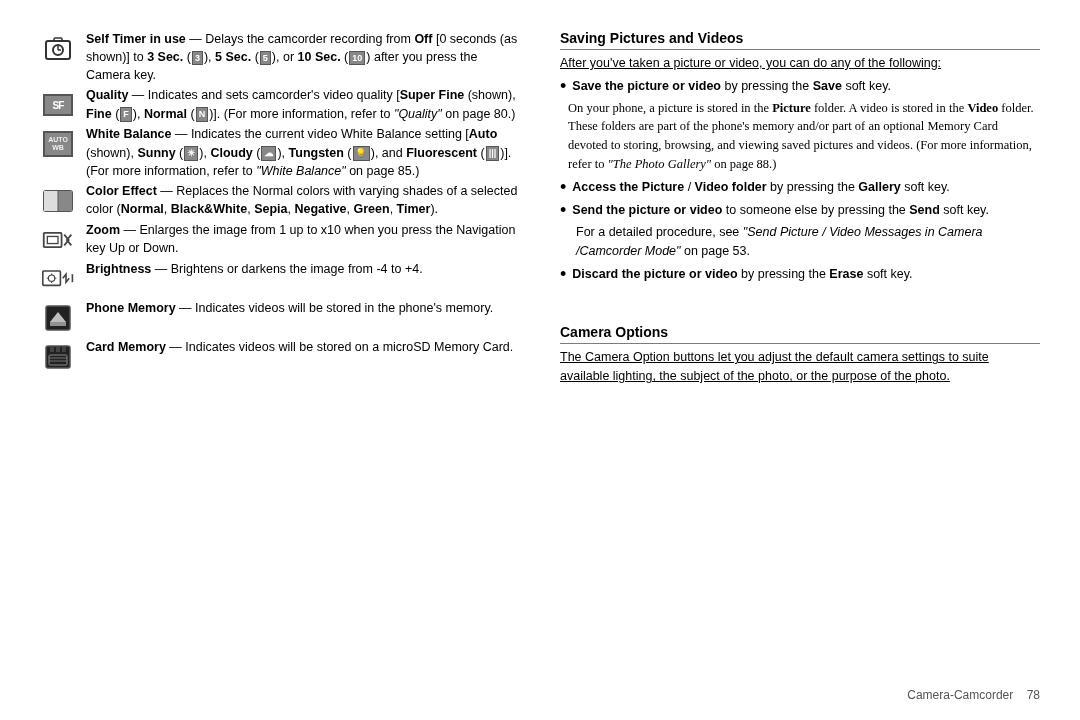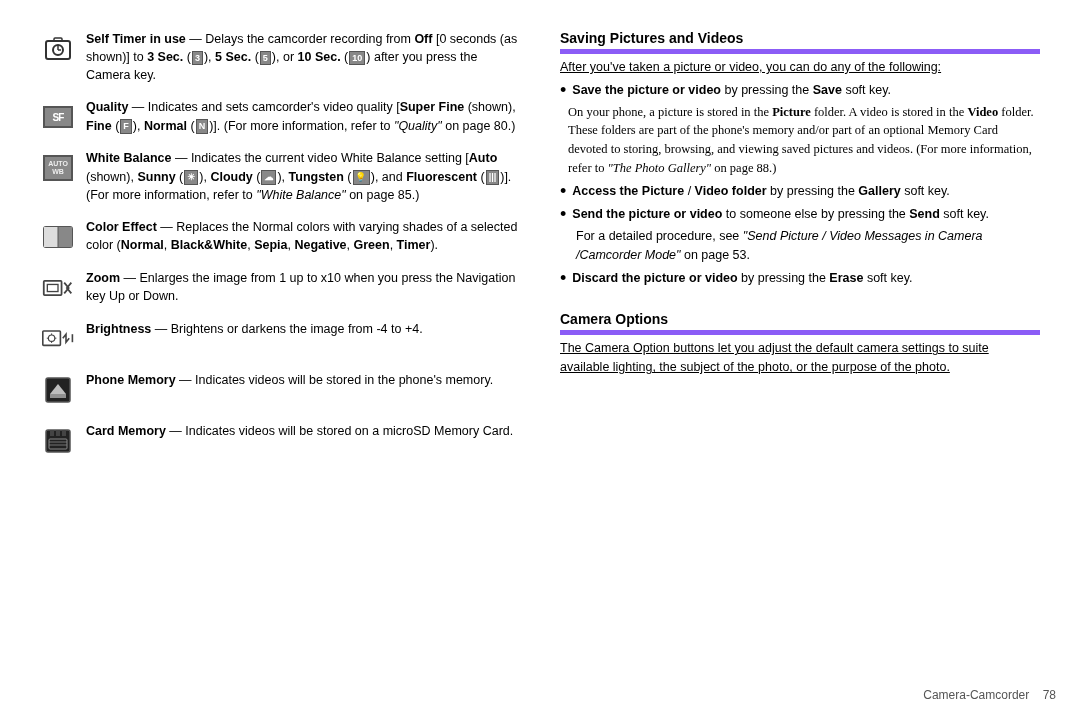--- a/index.html
+++ b/index.html
@@ -22,21 +22,21 @@
       width: 100%;
       height: 100%;
       padding: 30px 40px 30px 40px;
       gap: 40px;
     }
 
     .left-column {
       flex: 1;
       display: flex;
       flex-direction: column;
-      gap: 14px;
+      gap: 2px;
     }
 
     .right-column {
       flex: 1;
       display: flex;
       flex-direction: column;
       gap: 12px;
     }
 
     .menu-item {
@@ -72,21 +72,21 @@
       font-weight: bold;
     }
 
     .item-text i {
       font-style: italic;
     }
 
     .section-title {
       font-size: 14px;
       font-weight: bold;
-      border-bottom: 5px solid #8b5cf6;
+      border-bottom: 1px solid #8b5cf6;
       padding-bottom: 3px;
       margin-bottom: 4px;
     }
 
     .right-column p {
       font-size: 12.5px;
       line-height: 1.5;
       margin-bottom: 4px;
       text-decoration: underline;
     }
@@ -119,21 +119,21 @@
     .sub-text {
       font-size: 12.5px;
       line-height: 1.5;
       margin-top: 2px;
       padding-left: 0;
     }
 
     .footer {
       position: absolute;
       bottom: 18px;
-      right: 24px;
+      right: 40px;
       font-size: 12px;
       color: #555;
     }
 
     .icon-sf {
       border: 2px solid #555;
       background: #888;
       color: #fff;
       font-size: 10px;
       font-weight: bold;
@@ -339,21 +339,21 @@
       <div class="bullet-item">
         <div class="bullet-line">
           <span class="bullet-dot">•</span>
           <span class="bullet-content">
             <b>Discard the picture or video</b> by pressing the <b>Erase</b> soft key.
           </span>
         </div>
       </div>
     </div>
 
-    <div style="margin-top: 7px;">
+    <div style="margin-top: 24px;">
       <div class="section-title">Camera Options</div>
       <p>The Camera Option buttons let you adjust the default camera settings to suite available lighting, the subject of the photo, or the purpose of the photo.</p>
     </div>
 
   </div>
 </div>
 
 <div class="footer">
   <span>Camera-Camcorder</span>&nbsp;&nbsp;&nbsp;&nbsp;<span>78</span>
 </div>

